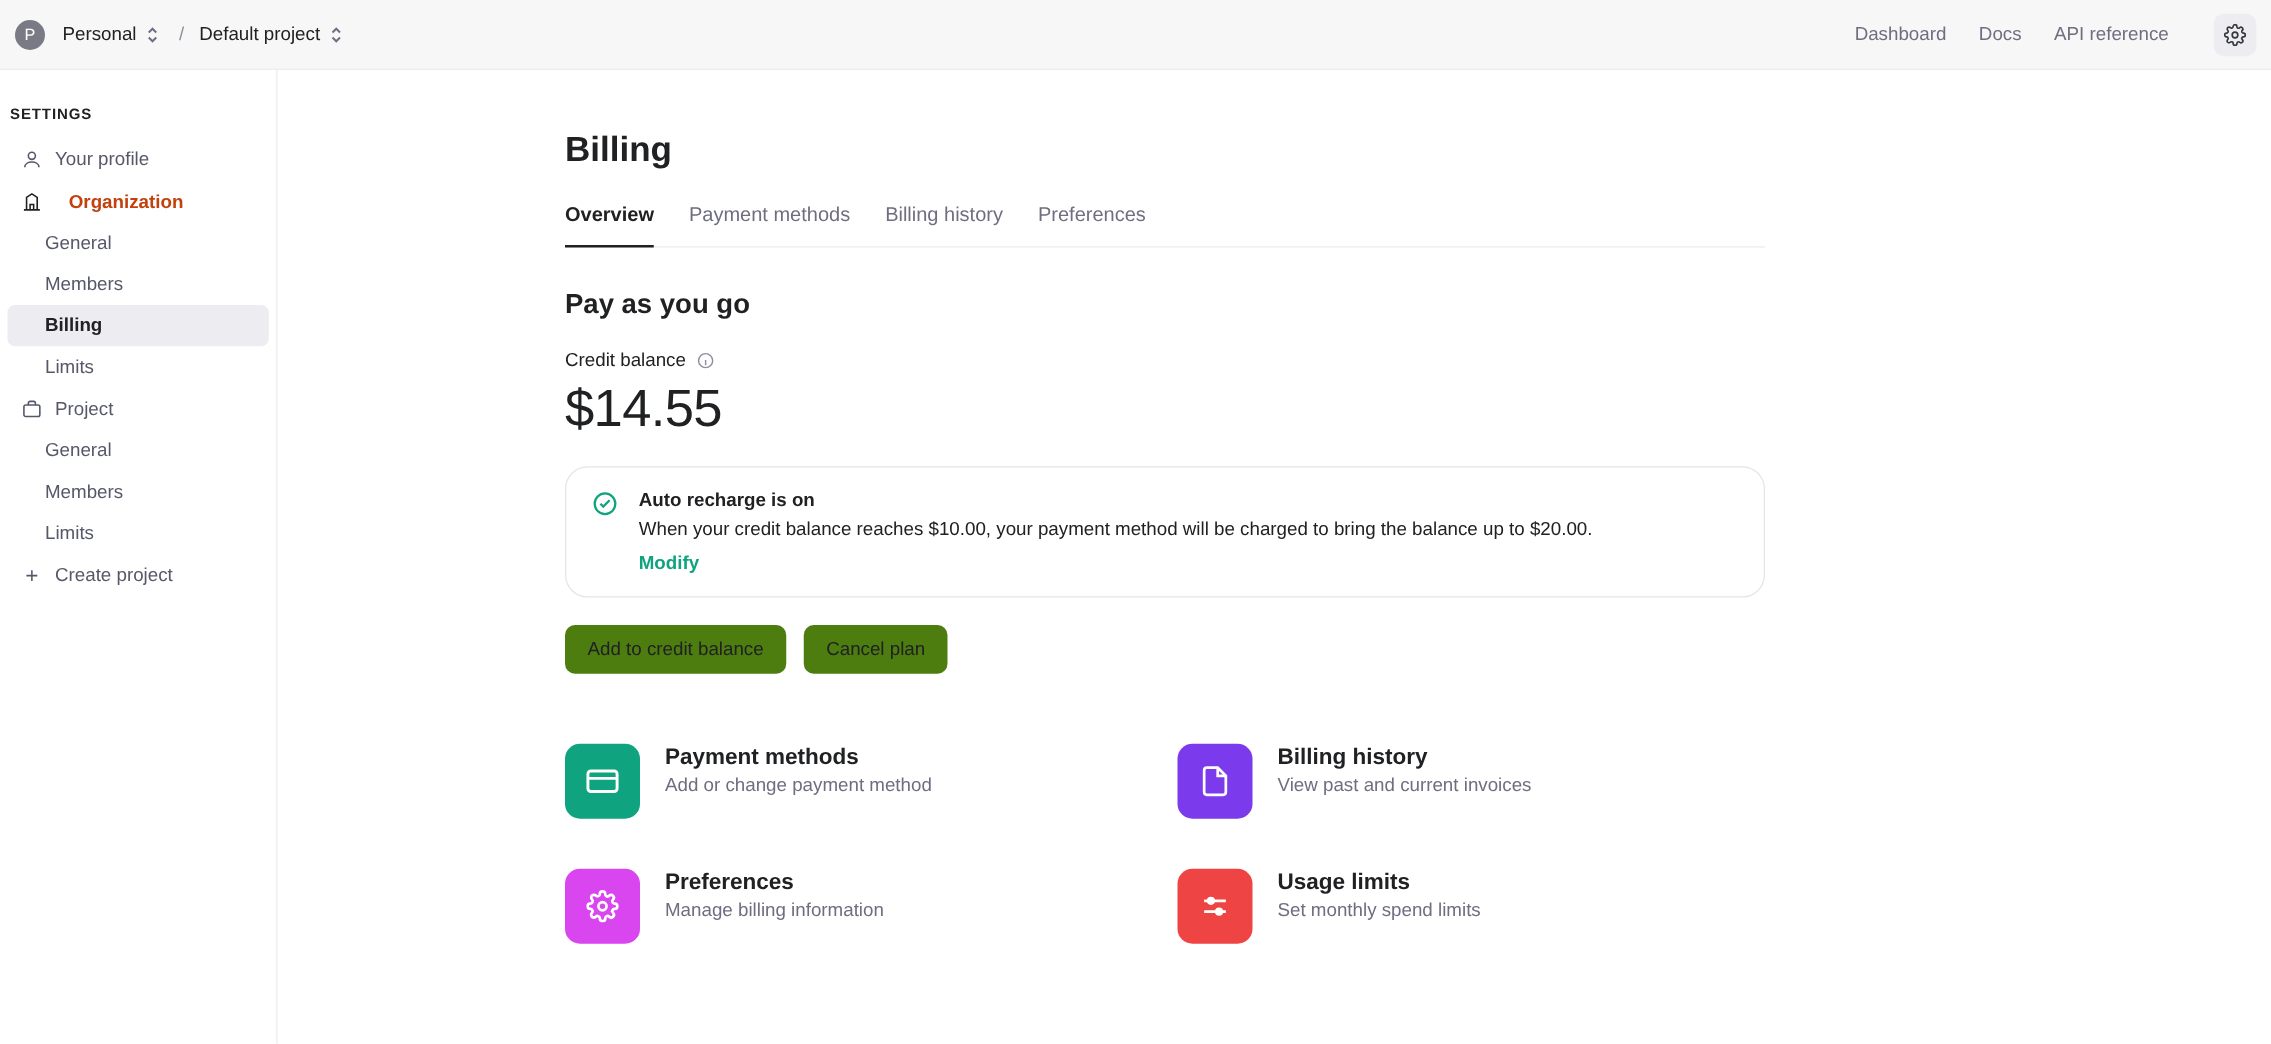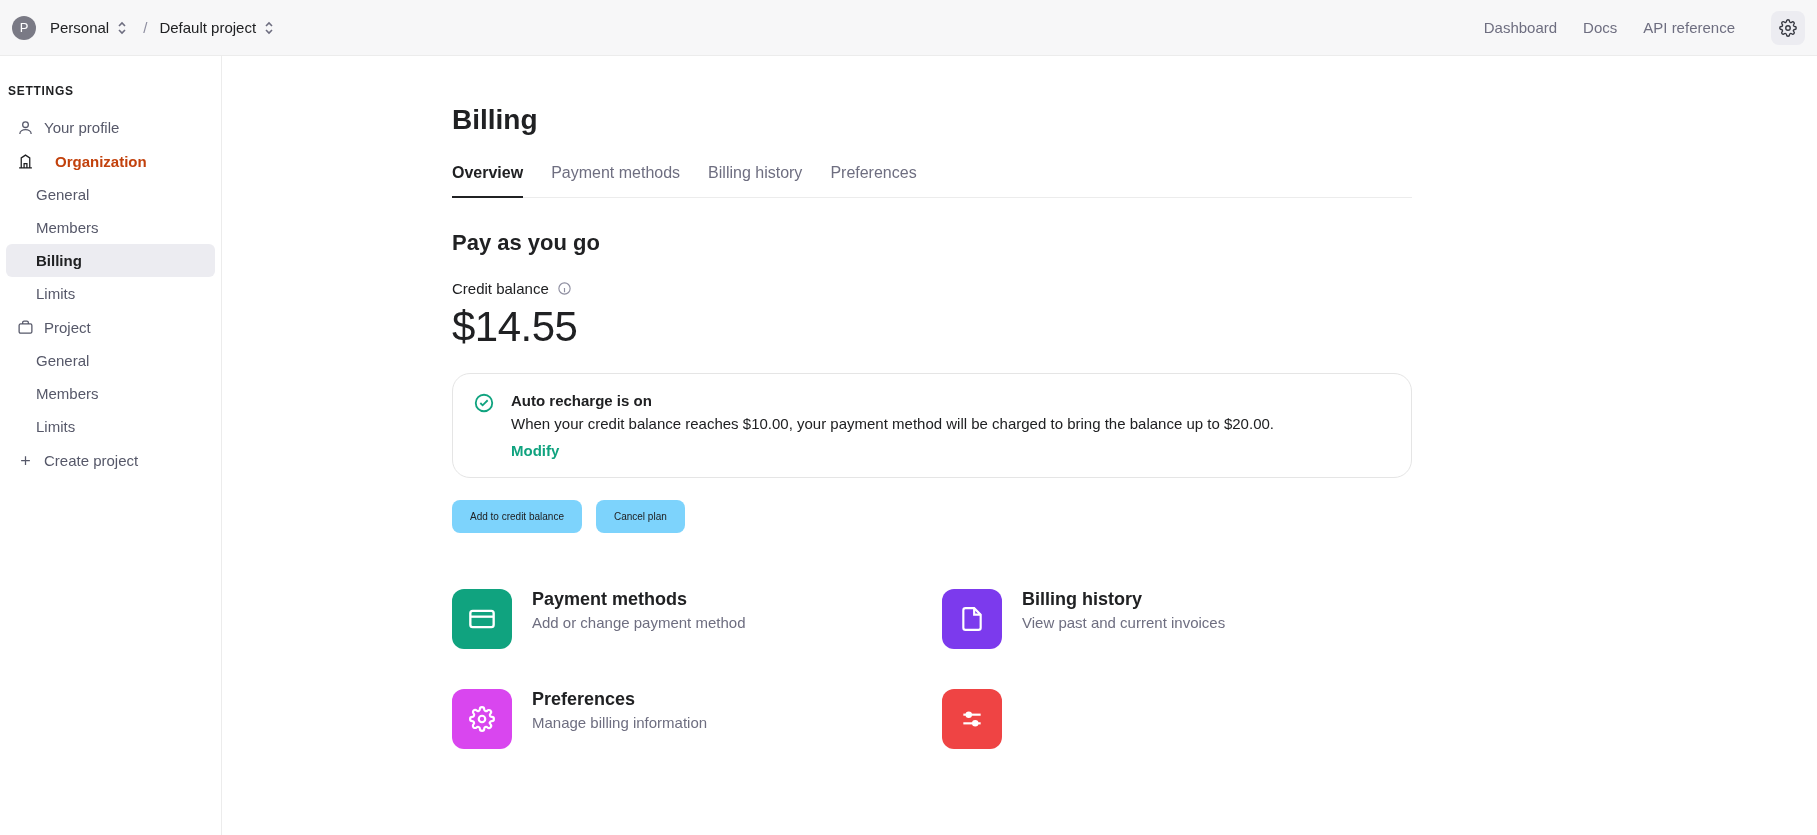--- a/index.html
+++ b/index.html
@@ -81,22 +81,22 @@
   margin-bottom: 22px;
 }
 .card-icon { flex:0 0 22px; }
 .card-body { font-size:15px; }
 .card-title { font-weight:700; margin-bottom:6px; }
 .card-desc { color:#202123; margin-bottom:10px; }
 .link-green { color:#10a37f; font-weight:700; cursor:pointer; }
 
 .btn-row { display:flex; gap:14px; margin-bottom: 56px;}
 .btn {
-  background:#7dd3fc; border:none; border-radius:8px; padding: 11px 18px;
-  font-size:10px; font-weight:500; color:#202123; cursor:pointer;
+  background:#4d7c0f; border:none; border-radius:8px; padding: 11px 18px;
+  font-size:15px; font-weight:500; color:#202123; cursor:pointer;
 }
 
 .grid { display:grid; grid-template-columns: 1fr 1fr; column-gap: 20px; row-gap: 40px; }
 .tile { display:flex; gap:20px; align-items:flex-start; cursor:pointer;}
 .tile-icon {
   width:60px; height:60px; border-radius:12px; display:flex; align-items:center; justify-content:center; color:#fff;
   flex: 0 0 60px;
 }
 .tile-title { font-size:18px; font-weight:700; margin-bottom:4px; }
 .tile-desc { font-size:15px; color:#6e6e80; }
@@ -296,17 +296,21 @@
         </div>
         <div class="tile">
           <div class="tile-icon g-red">
             <svg width="26" height="26" viewBox="0 0 24 24" fill="none" stroke="white" stroke-width="2">
                 <line x1="4" y1="8" x2="20" y2="8"></line>
                 <circle cx="9" cy="8" r="2" fill="white"></circle>
                 <line x1="4" y1="16" x2="20" y2="16"></line>
                 <circle cx="15" cy="16" r="2" fill="white"></circle>
               </svg>
           </div>
+          <div>
+            <div class="tile-title">Usage limits</div>
+            <div class="tile-desc">Set monthly spend limits</div>
+          </div>
         </div>
       </div>
     </div>
   </div>
 </div>
 
 </body></html>

